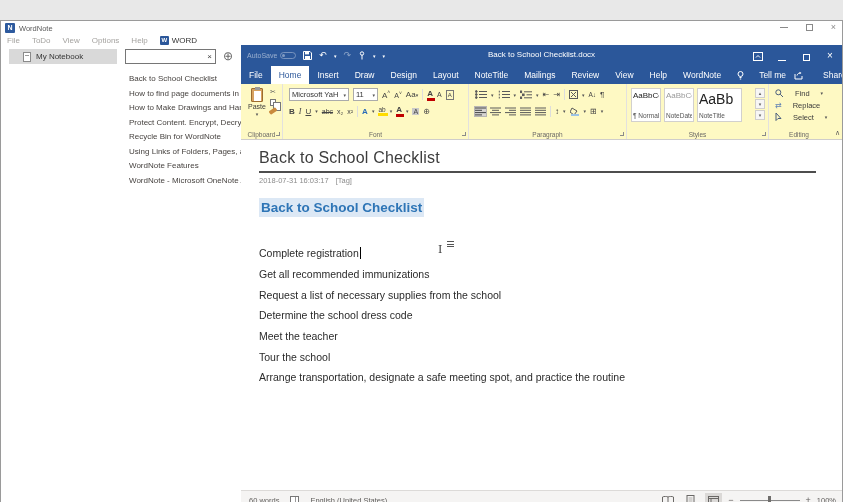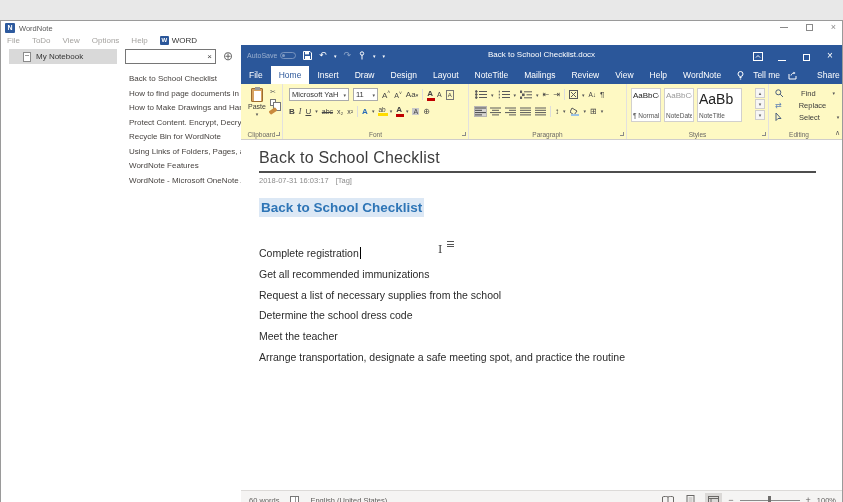--- a/index.html
+++ b/index.html
@@ -114,21 +114,21 @@
   .card .prev{font-size:8px;color:#222;white-space:nowrap;overflow:hidden;}
   .card .prev.gray{color:#9a9a9a;}
   .card .prev.big{font-size:14px;}
   .card .nm{font-size:6.5px;color:#555;white-space:nowrap;overflow:hidden;}
   .card.wide{width:45px;}
   .stk{position:absolute;right:3px;top:4px;display:flex;flex-direction:column;gap:1px;}
   .stk span{width:10px;height:10px;border:1px solid #d0cecc;background:#f7f6f5;font-size:5px;color:#666;
             display:flex;align-items:center;justify-content:center;}
   
   .ed{position:absolute;left:6px;top:4px;display:flex;flex-direction:column;gap:2px;font-size:7.5px;color:#3b3b3b;}
-  .ed .er{display:flex;align-items:center;gap:17px;height:10px;}
+  .ed .er{display:flex;align-items:center;gap:11px;height:10px;}
   .collapse{position:absolute;bottom:2px;right:4px;font-size:7px;color:#5f5d5b;}
   
   .w-docarea{position:absolute;top:95px;left:0;right:0;bottom:19px;background:#fff;overflow:hidden;
              padding:0 26px 0 18px;}
   .d-title{margin-top:9px;font-size:16px;color:#3d3d3d;letter-spacing:.2px;}
   .d-rule{margin-top:4px;height:2px;background:#4d4d4d;}
   .d-meta{margin-top:3px;font-size:7.5px;color:#8c8c8c;display:flex;gap:7px;}
   .d-heading{display:inline-block;margin-top:13px;background:#dce8f5;color:#2e75b6;font-weight:bold;
              font-size:13.5px;padding:2px 2px;}
   .d-lines{margin:26px 0 0 0;padding:0;list-style:none;font-size:10.5px;color:#2b2b2b;}
@@ -252,21 +252,21 @@
       <span class="tab">Insert</span>
       <span class="tab">Draw</span>
       <span class="tab">Design</span>
       <span class="tab">Layout</span>
       <span class="tab">NoteTitle</span>
       <span class="tab">Mailings</span>
       <span class="tab">Review</span>
       <span class="tab">View</span>
       <span class="tab">Help</span>
       <span class="tab">WordNote</span>
-      <span class="tab" style="gap:9px">
+      <span class="tab" style="gap:15px">
         <svg width="7" height="9" viewBox="0 0 7 9">
             <circle cx="3.5" cy="3" r="2.5" fill="none" stroke="#fff"></circle>
             <path d="M2.5 6.5h2M2.8 8h1.4" stroke="#fff"></path>
           </svg>
         <span>Tell me</span>
       </span>
       <span class="right">
         <span class="share">
           <svg width="9" height="9" viewBox="0 0 9 9">
               <path d="M1 3v5h7V5" fill="none" stroke="#fff"></path>
@@ -504,20 +504,21 @@
       <div class="d-heading">Back to School Checklist</div>
       <ul class="d-lines">
         <li>
             <span>Complete registration</span>
             <span class="caret"></span>
           </li>
         <li>Get all recommended immunizations</li>
         <li>Request a list of necessary supplies from the school</li>
         <li>Determine the school dress code</li>
         <li>Meet the teacher</li>
+        <li>Tour the school</li>
         <li>Arrange transportation, designate a safe meeting spot, and practice the routine</li>
       </ul>
       <div class="pointer">
         <span>I</span>
         <span class="marks"></span>
       </div>
     </div>
 
     <div class="w-status">
       <div class="ws-left">

